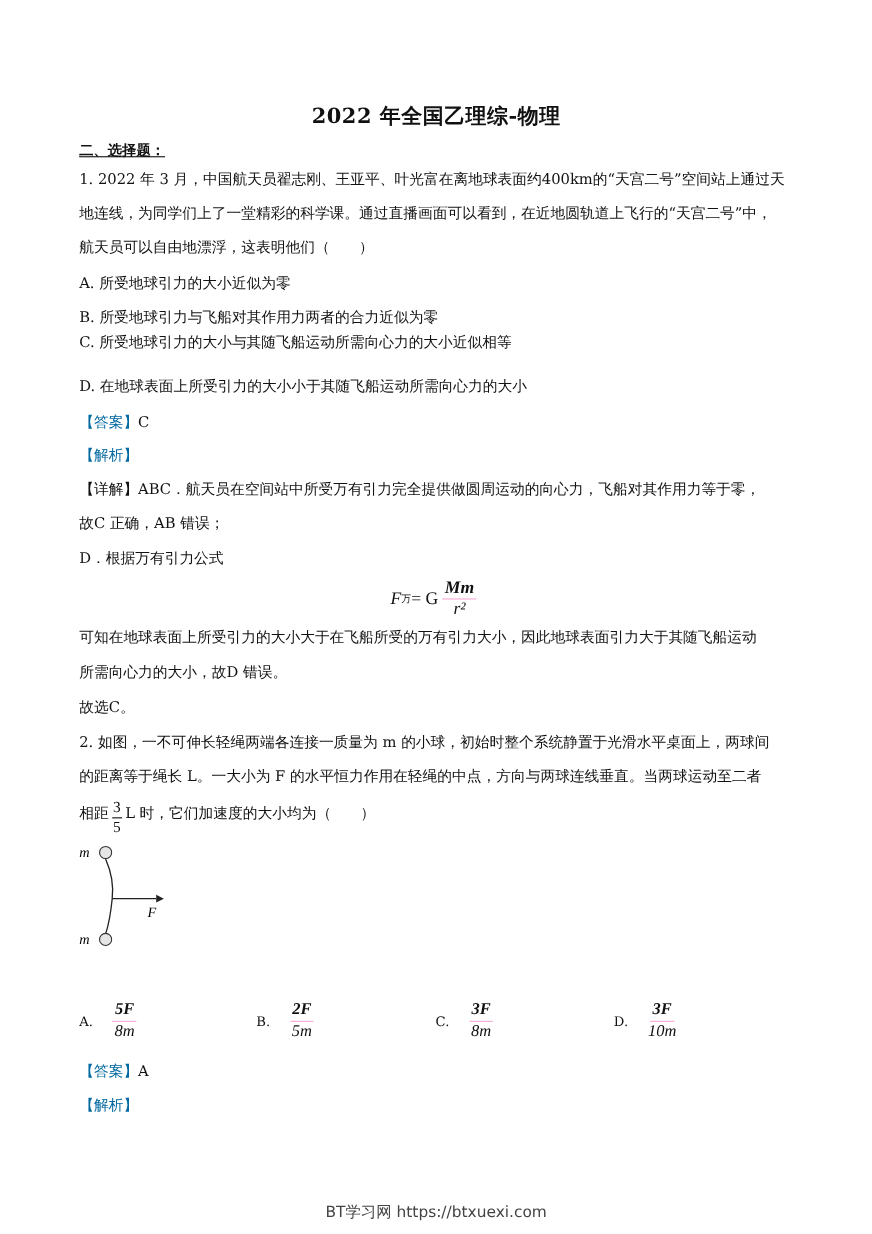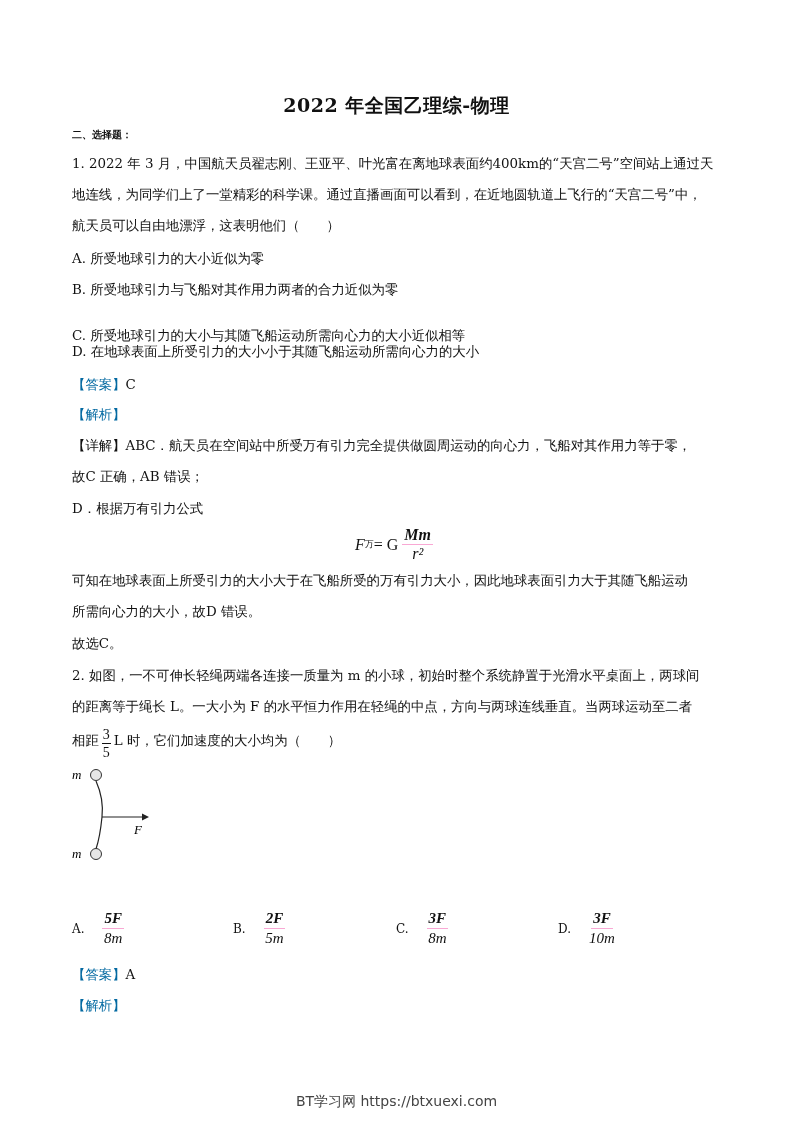--- a/index.html
+++ b/index.html
@@ -1,21 +1,21 @@
 <!DOCTYPE html>
 <html><head>
 <meta charset="utf-8">
 <style>
   html, body { margin:0; padding:0; background:#ffffff; }
   body { width:793px; height:1122px; position:relative; overflow:hidden;
          font-family:"DejaVu Serif","Liberation Serif",serif; color:#111; }
   .page { position:absolute; left:0; top:0; width:793px; height:1122px;margin-top:21px; }
   .title { position:absolute; top:72px; left:0; width:793px; text-align:center;
            font-size:19px; font-weight:bold; letter-spacing:0.5px; }
-  .section { position:absolute; left:72px; top:107px; font-size:10px; font-weight:bold; }
+  .section { position:absolute; left:72px; top:107px; font-size:13px; font-weight:bold;text-decoration:underline; }
   .line { position:absolute; left:72px; font-size:13.4px; line-height:20px; white-space:nowrap; }
   .tag { color:#0369a1; }
   .formula { position:absolute; left:355px; top:505px; font-family:"Liberation Serif",serif;
              font-size:16px; font-style:italic; display:flex; align-items:center; }
   .frac { display:inline-flex; flex-direction:column; align-items:center; margin-left:4px; }
   .frac .num { border-bottom:1px solid #f9a8d4; padding:0 2px; line-height:18px;font-weight:bold; }
   .frac .den { line-height:18px; }
   .sub { font-size:9px; font-style:normal; vertical-align:-4px; }
   .it { font-family:"Liberation Serif",serif; font-style:italic; }
   .choice { position:absolute; top:888px; font-size:13px; display:flex; align-items:center; }
@@ -34,21 +34,21 @@
 
 <div class="page">
   <div class="title">2022 年全国乙理综-物理</div>
   <div class="section">二、选择题：</div>
 
   <div class="line" style="top:133px">1. 2022 年 3 月，中国航天员翟志刚、王亚平、叶光富在离地球表面约400km的“天宫二号”空间站上通过天</div>
   <div class="line" style="top:164px">地连线，为同学们上了一堂精彩的科学课。通过直播画面可以看到，在近地圆轨道上飞行的“天宫二号”中，</div>
   <div class="line" style="top:195px">航天员可以自由地漂浮，这表明他们（　　）</div>
   <div class="line" style="top:228px">A. 所受地球引力的大小近似为零</div>
   <div class="line" style="top:259px">B. 所受地球引力与飞船对其作用力两者的合力近似为零</div>
-  <div class="line" style="top:305px">C. 所受地球引力的大小与其随飞船运动所需向心力的大小近似相等</div>
+  <div class="line" style="top:281px">C. 所受地球引力的大小与其随飞船运动所需向心力的大小近似相等</div>
   <div class="line" style="top:321px">D. 在地球表面上所受引力的大小小于其随飞船运动所需向心力的大小</div>
 
   <div class="line" style="top:354px">
     <span class="tag">【答案】</span><span>C</span>
   </div>
   <div class="line" style="top:384px">
     <span class="tag">【解析】</span>
   </div>
   <div class="line" style="top:415px">【详解】ABC．航天员在空间站中所受万有引力完全提供做圆周运动的向心力，飞船对其作用力等于零，</div>
   <div class="line" style="top:446px">故C 正确，AB 错误；</div>

